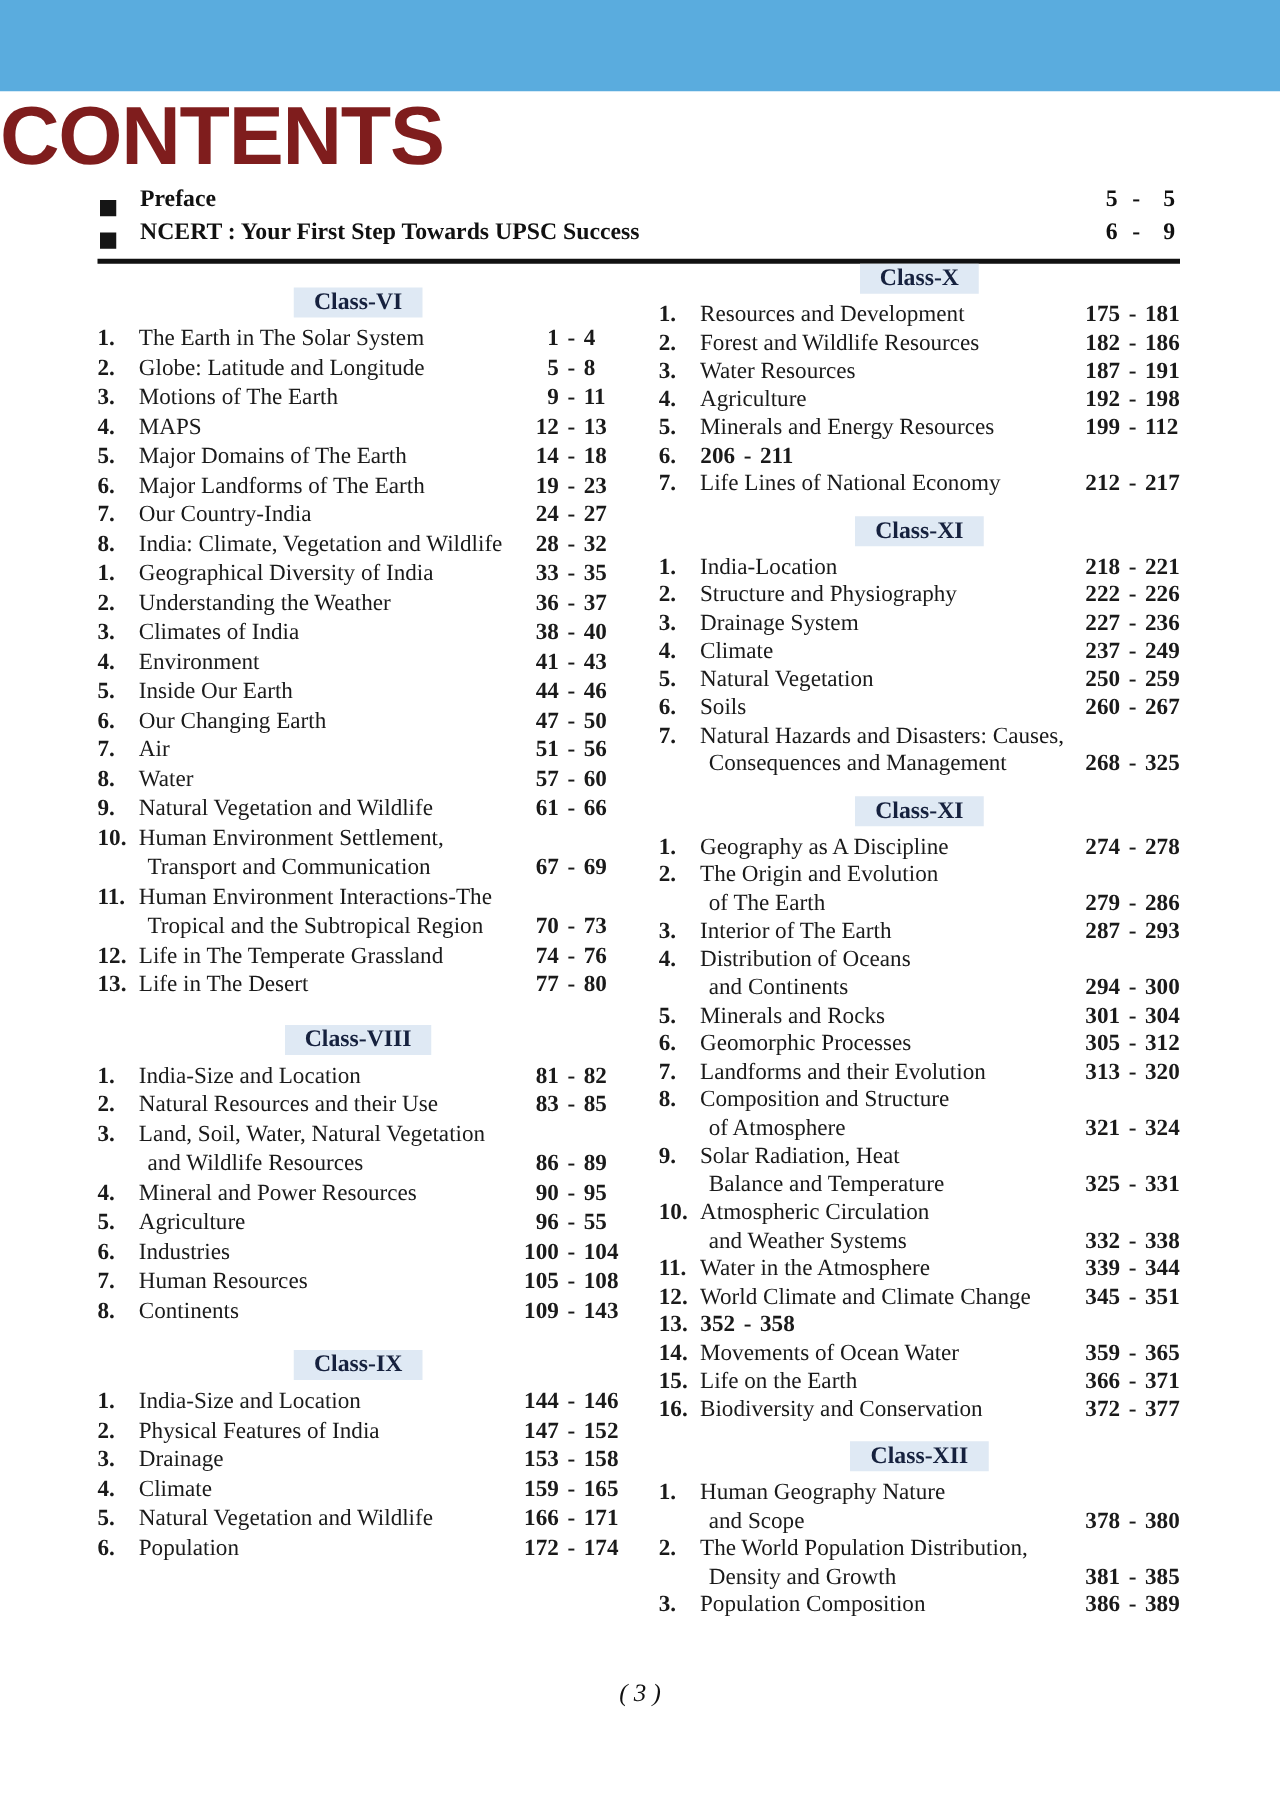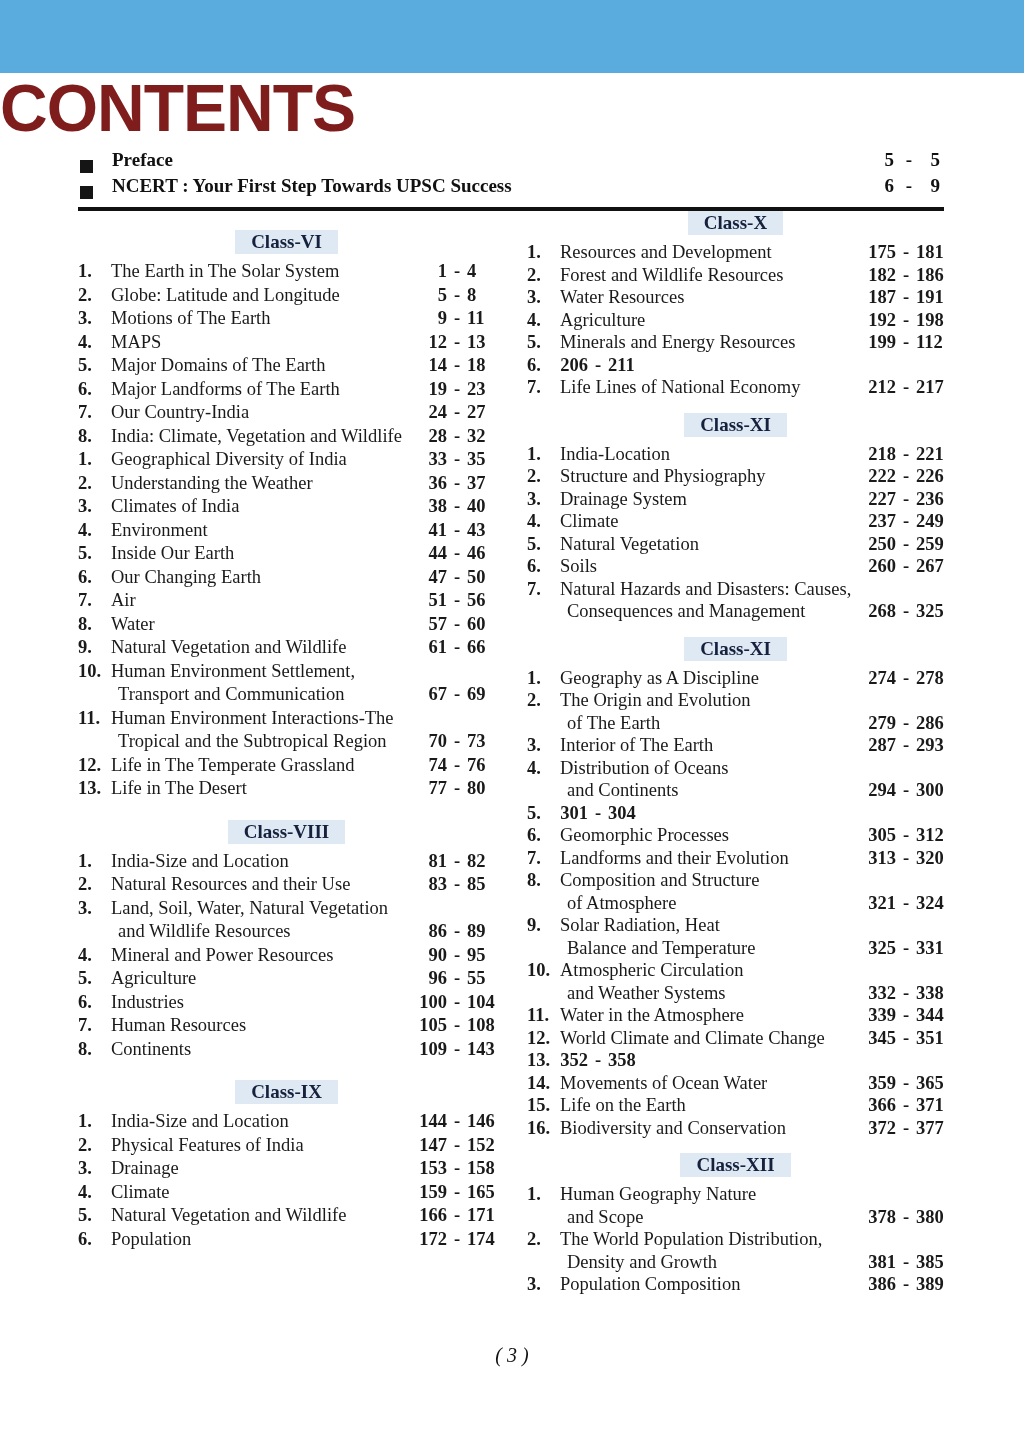--- a/index.html
+++ b/index.html
@@ -665,20 +665,21 @@
           <span class="num"></span>
           <span class="txt">and Continents</span>
           <span class="pages">
             <span class="s">294</span>
             <span class="d">-</span>
             <span class="e">300</span>
           </span>
         </div>
         <div class="row">
           <span class="num">5.</span>
+          <span class="txt">Minerals and Rocks</span>
           <span class="pages">
             <span class="s">301</span>
             <span class="d">-</span>
             <span class="e">304</span>
           </span>
         </div>
         <div class="row">
           <span class="num">6.</span>
           <span class="txt">Geomorphic Processes</span>
           <span class="pages">

